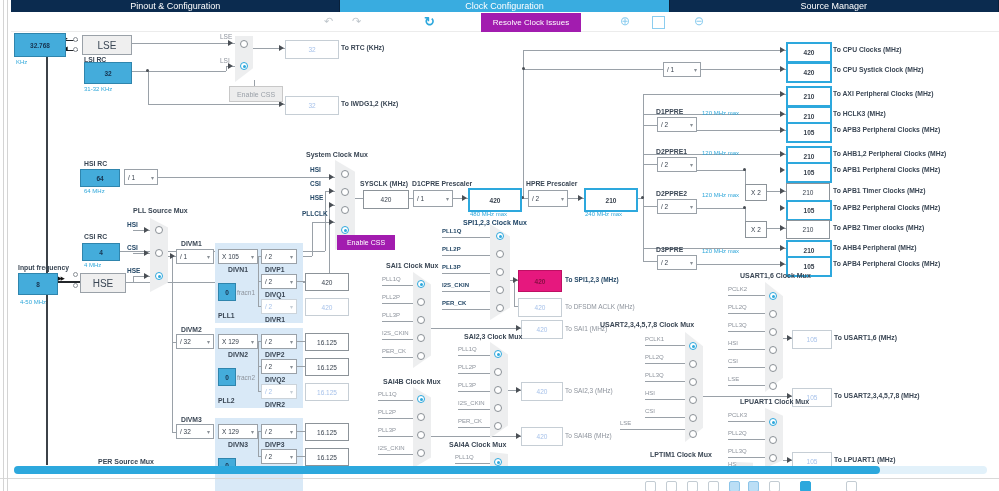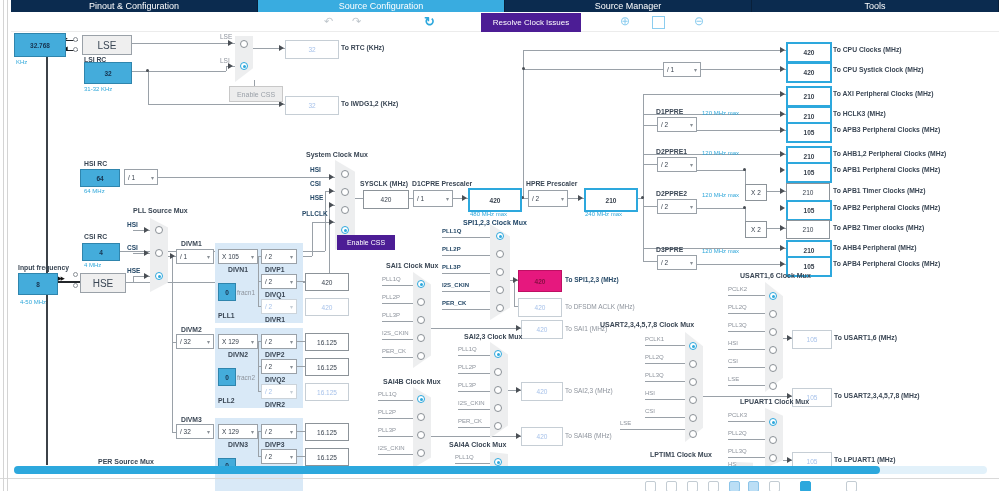--- a/index.html
+++ b/index.html
@@ -38,43 +38,42 @@
   .rd.sel{border-color:#2DA8DD}
   .rd.sel::after{content:"";position:absolute;left:1.5px;top:1.5px;width:3px;height:3px;border-radius:50%;background:#2DA8DD}
   .h{position:absolute;height:1px;background:#9aa1a8;display:block}
   .v{position:absolute;width:1px;background:#9aa1a8;display:block}
   .hb{position:absolute;height:2px;background:#23272b;display:block}
   .a{position:absolute;width:0;height:0;border-top:3px solid transparent;border-bottom:3px solid transparent;border-left:5px solid #4a4f55}
   .dot{position:absolute;width:3px;height:3px;border-radius:50%;background:#4a4f55}
   .pin{position:absolute;width:5px;height:5px;border:1px solid #8a9096;border-radius:50%;background:#fff;box-sizing:border-box}
   .glyph{position:absolute;font-size:5px;color:#111;letter-spacing:-1px;font-weight:bold}
   .pllpanel{position:absolute;background:#D9E9F7}
-  .btn-blue{position:absolute;background:#4c1d95;color:#fff;display:flex;align-items:center;justify-content:center;border:none}
+  .btn-blue{position:absolute;background:#a21caf;color:#fff;display:flex;align-items:center;justify-content:center;border:none}
   .btn-gray{position:absolute;background:#EDEDED;border:1px solid #C8C8C8;color:#9aa0a8;font-size:7px;display:flex;align-items:center;justify-content:center}
   .ticon{position:absolute;font-size:11px;color:#bfc6cc;line-height:1}
   .ticon.blue{color:#2DA8DD;font-weight:bold}
   .ticon.lblue{color:#8ccdef}
   .fiticon{position:absolute;width:11px;height:11px;border:1px solid #8ccdef;background:#fff}
   .scroll-track{position:absolute;left:14px;top:466px;width:973px;height:8px;background:#E2F1FA;border-radius:4px}
   .scroll-thumb{position:absolute;left:0;top:0;width:866px;height:8px;background:#2DA8DD;border-radius:4px}
   .margin-line{position:absolute;top:0;width:1px;height:491px;background:#d4d4d4}
   .statico{position:absolute;width:9px;height:9px;border:1px solid #c3ccd3;background:#fff;border-radius:2px}
   .statico.f1{background:#BBDEF5;border-color:#8CC4E8}
   .statico.f2{background:#2DA8DD;border-color:#2DA8DD}
 </style>
 </head>
 <body>
 
 <div id="screen">
 
   <div id="tabbar">
     <div class="tab">Pinout &amp; Configuration</div>
-    <div class="tab active">Source Configuration</div>
+    <div class="tab active">Clock Configuration</div>
     <div class="tab">Source Manager</div>
-    <div class="tab">Tools</div>
   </div>
   <i class="h" style="left:11px;top:31px;width:988px;background:#ececec"></i>
 
   <span class="ticon" style="left:324px;top:16px">↶</span>
   <span class="ticon" style="left:352px;top:16px">↷</span>
   <span class="ticon blue" style="left:424px;top:15px;font-size:13px">↻</span>
   <button class="btn-blue" style="left:481px;top:13px;width:100px;height:19px;font-size:8px">Resolve Clock Issues</button>
   <span class="ticon lblue" style="left:620px;top:15px;font-size:12px">⊕</span>
   <i class="fiticon" style="left:652px;top:16px"></i>
   <span class="ticon lblue" style="left:694px;top:15px;font-size:12px">⊖</span>

